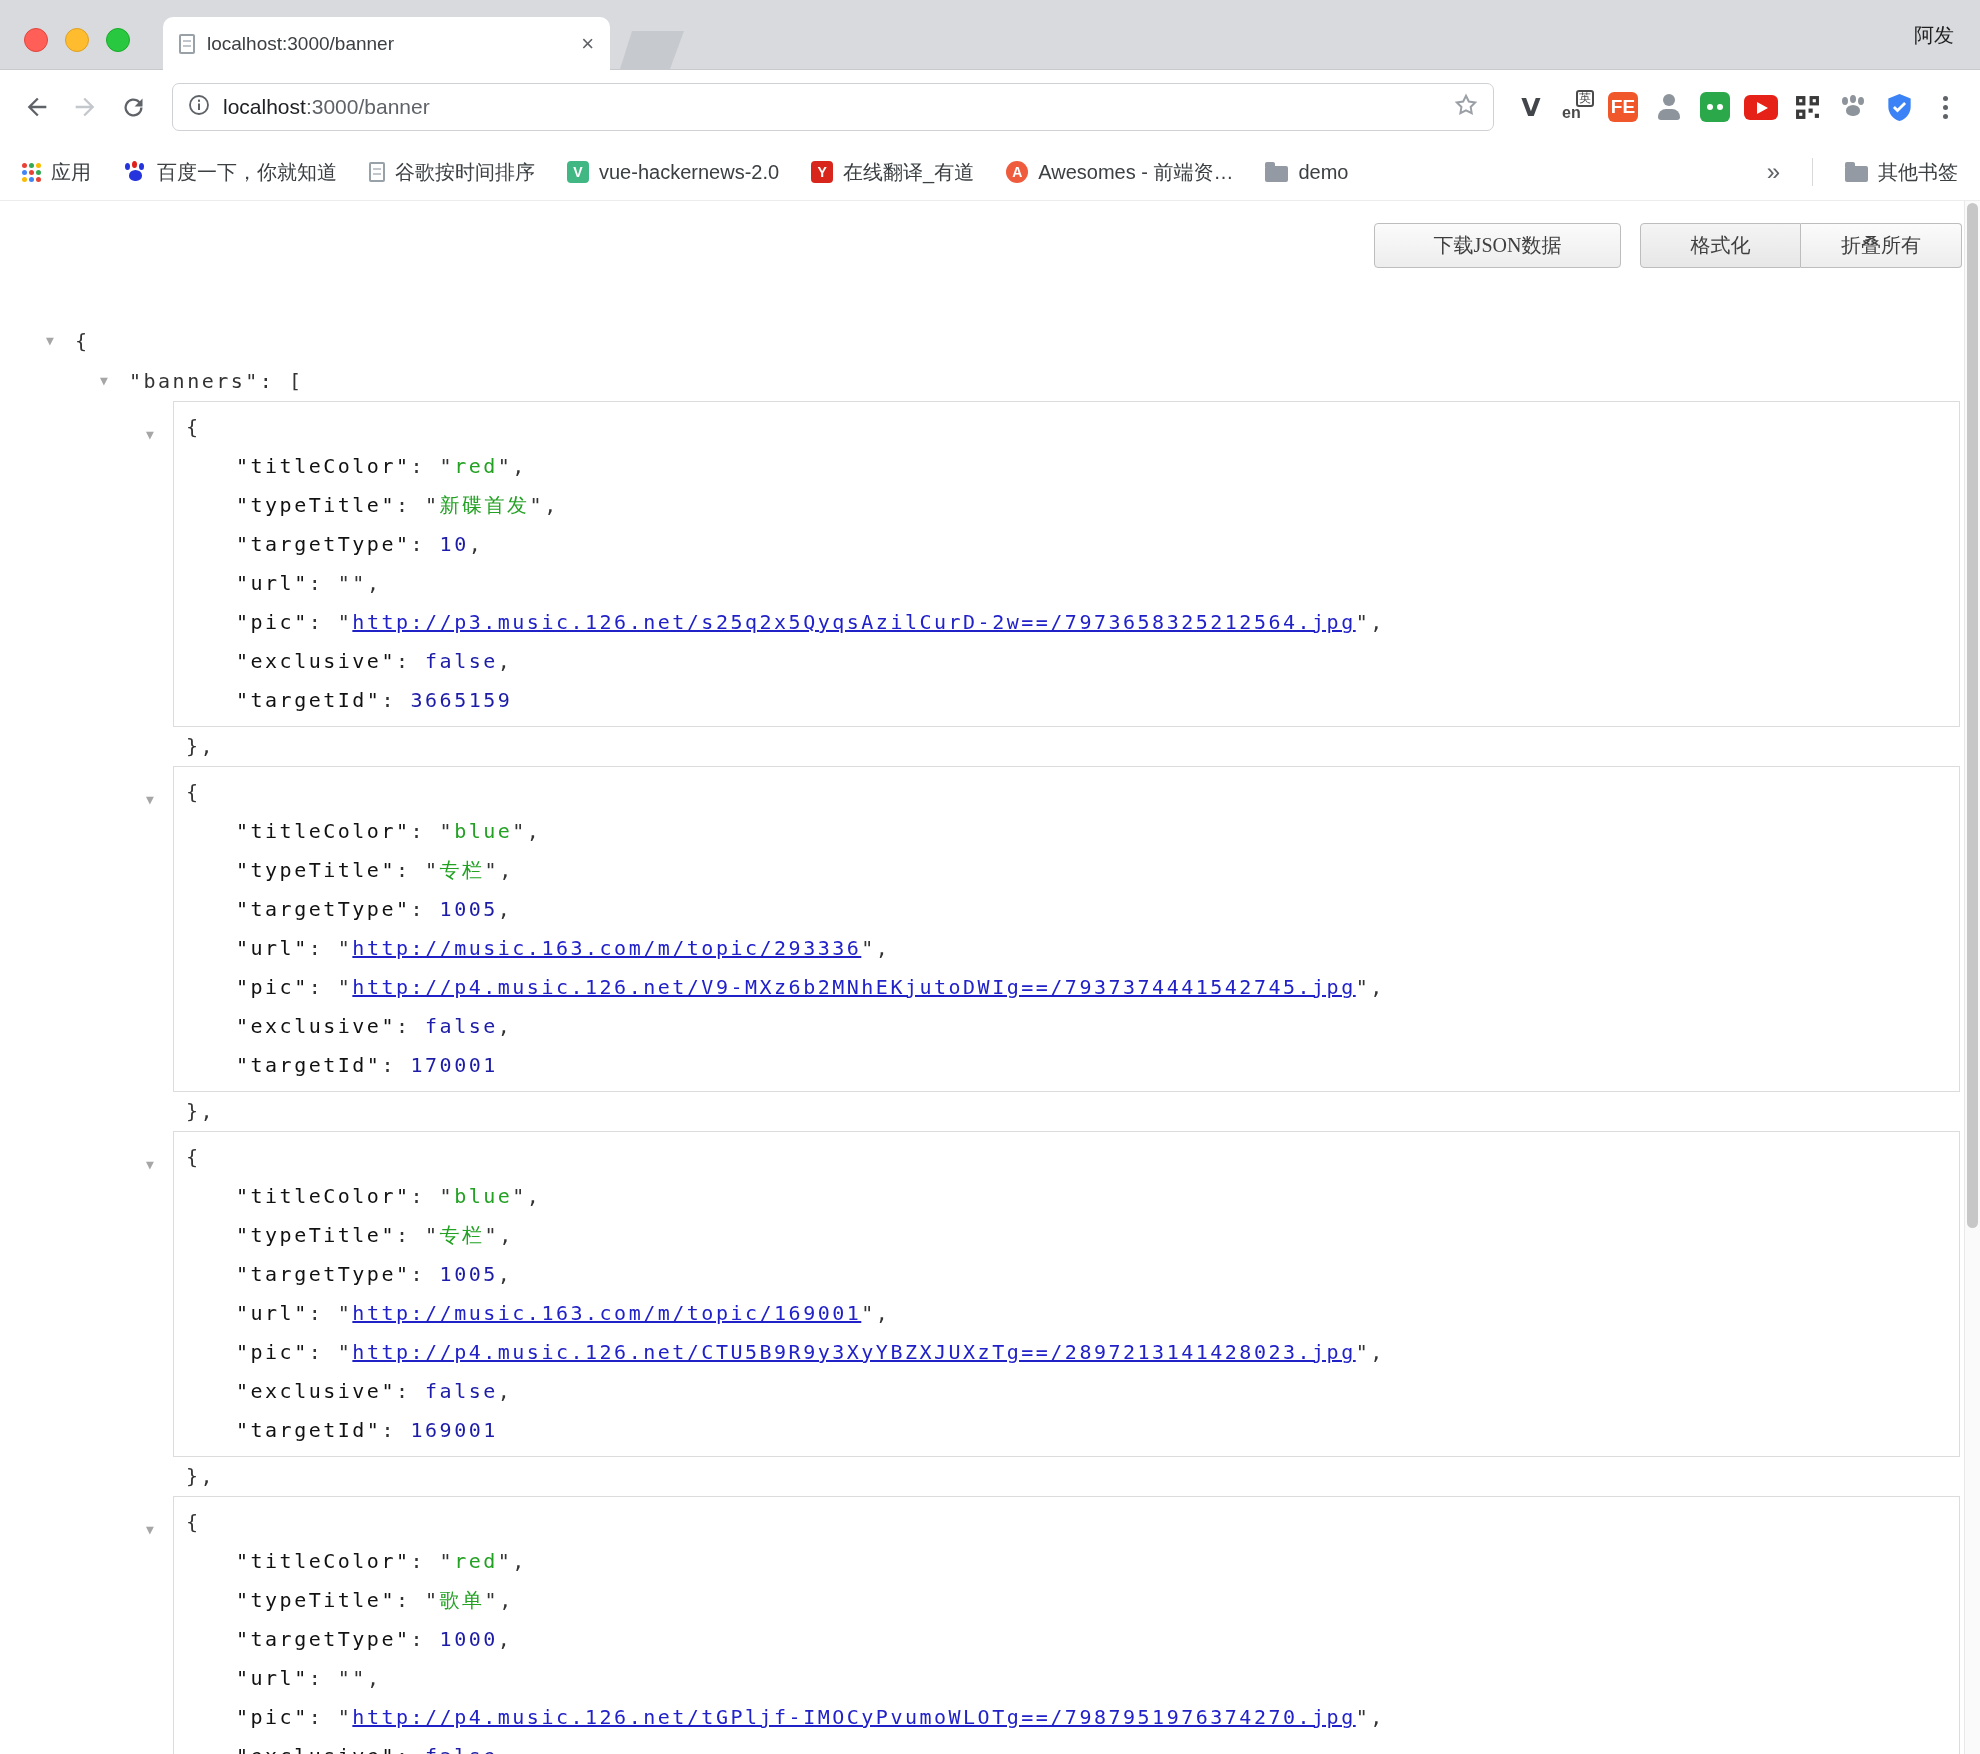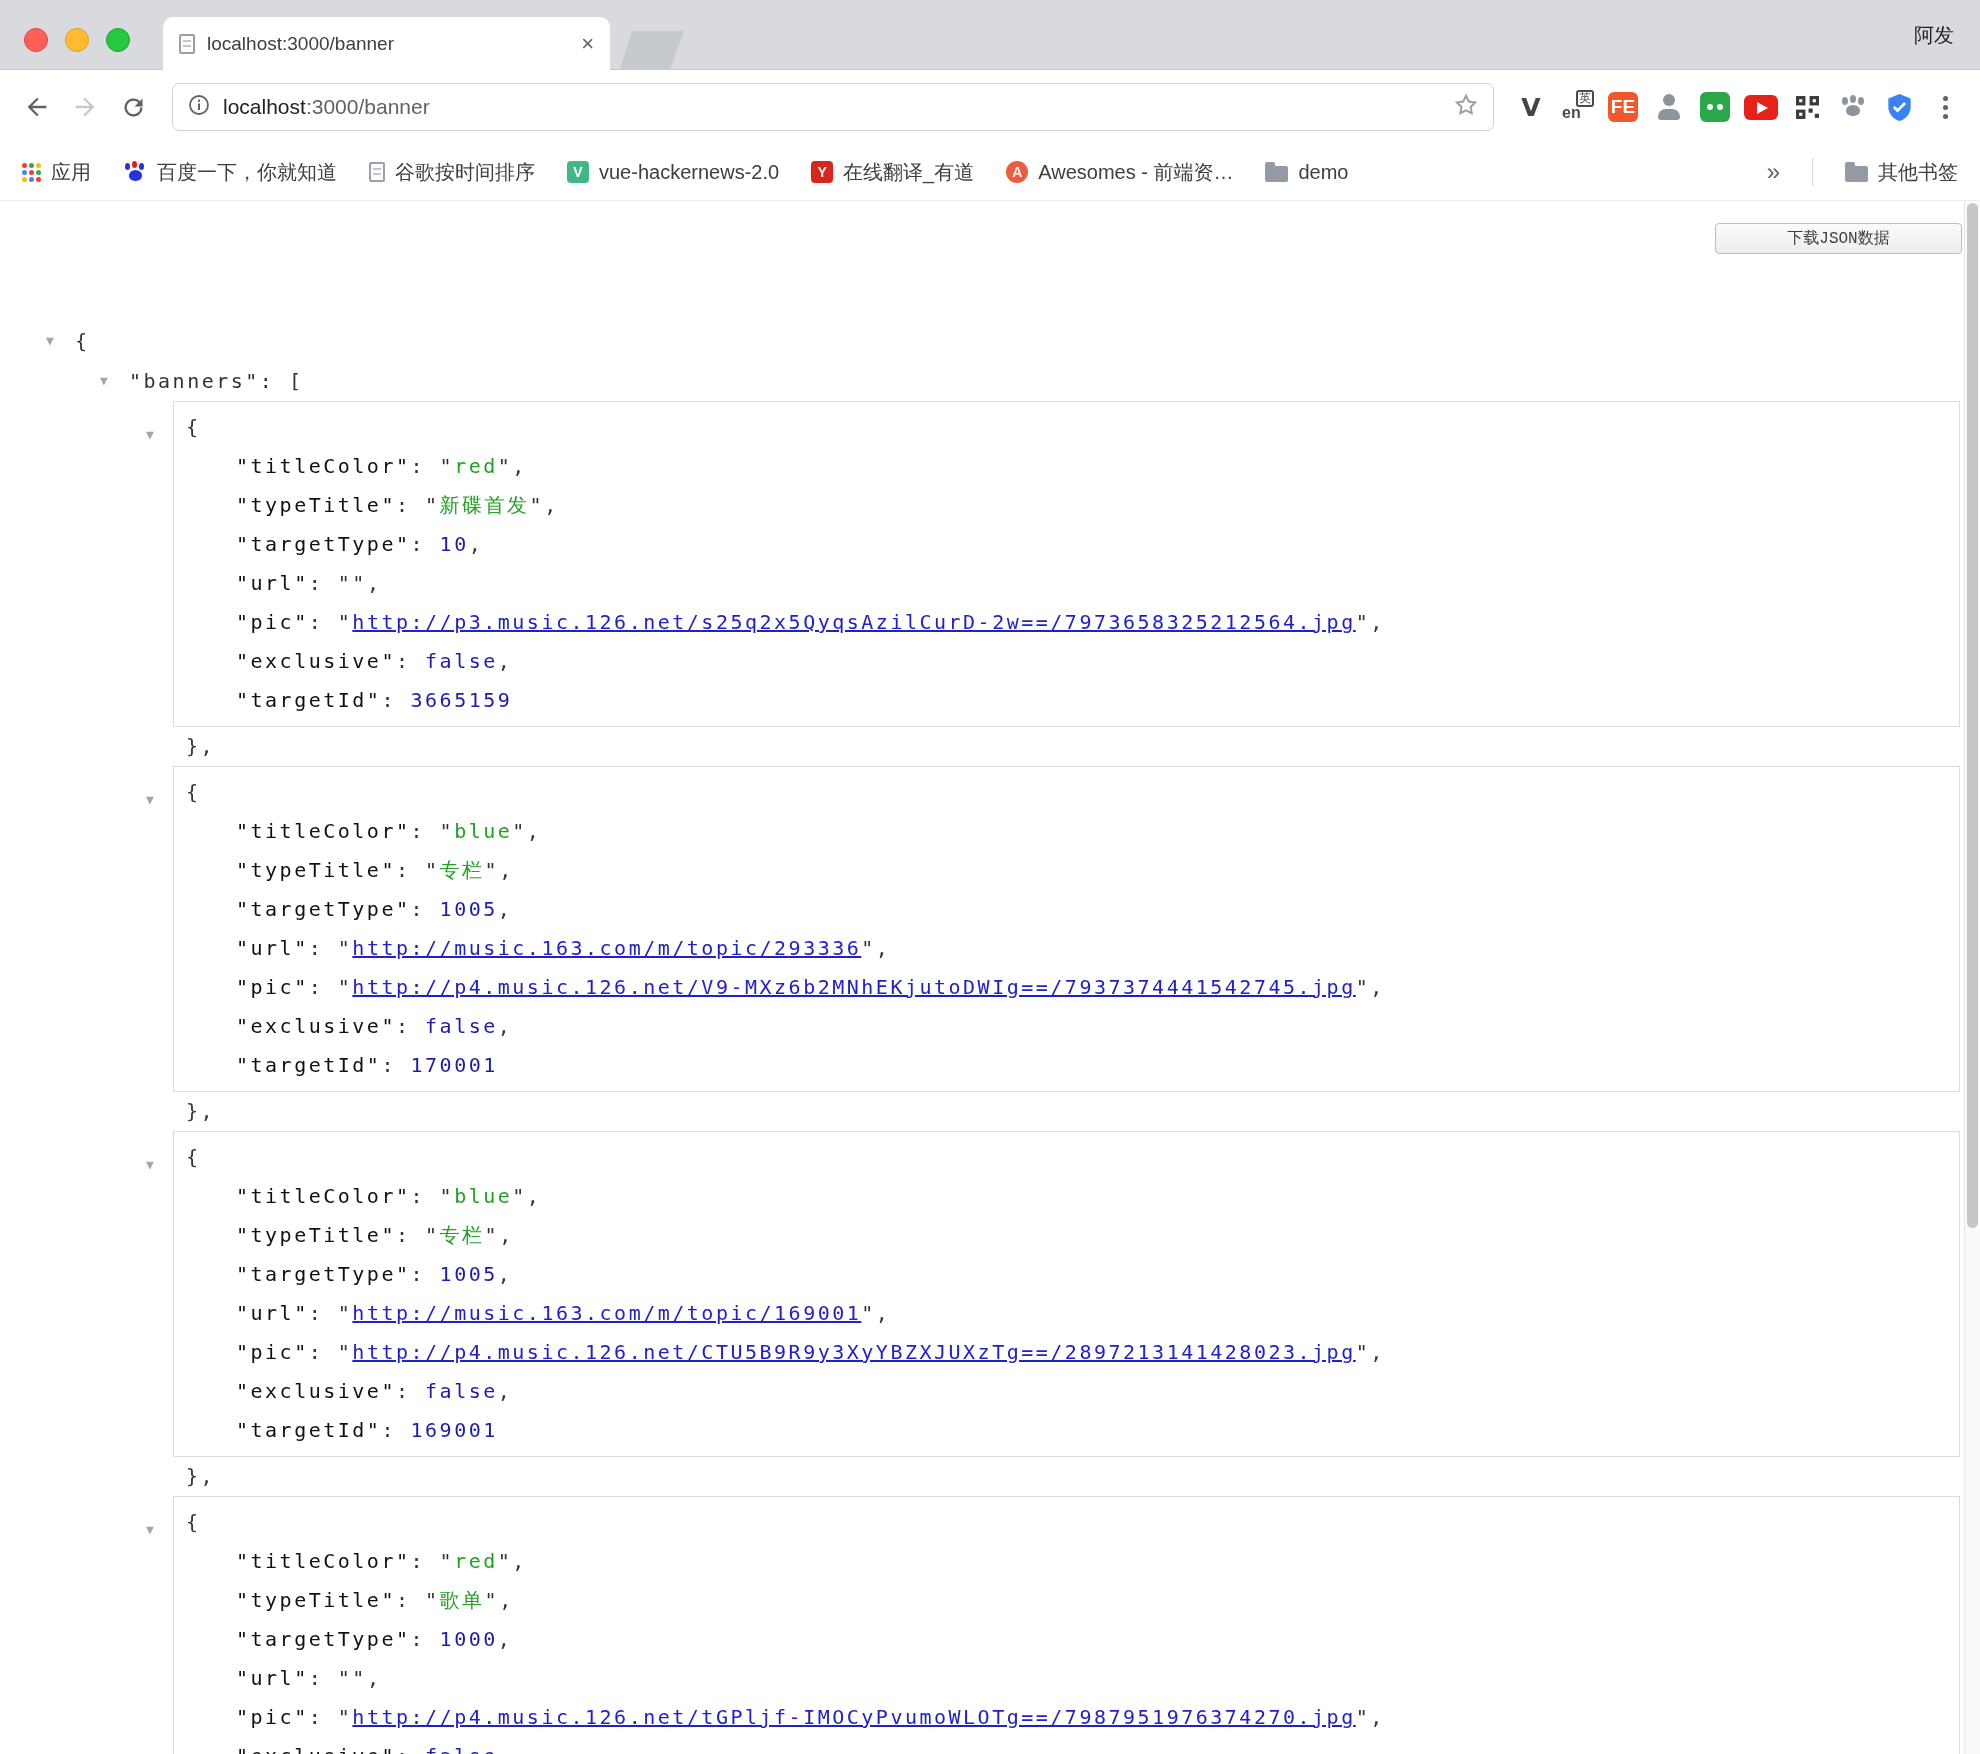--- a/index.html
+++ b/index.html
@@ -75,22 +75,22 @@
 .badge.a{background:#ef5b3d;border-radius:50%}
 .folder{width:23px;height:16px;background:#949aa3;border-radius:2px;position:relative;flex:none;margin-top:4px}
 .folder::before{content:"";position:absolute;top:-4px;left:0;width:10px;height:5px;background:#949aa3;border-radius:2px 2px 0 0}
 .spacer{flex:1}
 .chev{font-size:24px;color:#5f6368;cursor:pointer}
 .divider{width:1px;height:28px;background:#d9d9d9}
 
 
 .content{position:relative;height:1553px;background:#fff;overflow:hidden}
 .actions{position:absolute;top:22px;right:18px;display:flex;gap:19px;z-index:3}
-.btn{height:31px;font-size:16px;color:#3f3f3f;background:linear-gradient(#fbfbfb,#ededed);
-  border:1px solid #bdbdbd;border-radius:4px;cursor:pointer;font-family:Liberation Mono, monospace}
+.btn{height:45px;font-size:20px;color:#3f3f3f;background:linear-gradient(#fbfbfb,#ededed);
+  border:1px solid #bdbdbd;border-radius:4px;cursor:pointer;font-family:Liberation Serif, serif}
 .btn.dl{width:247px}
 .seg{display:flex}
 .seg .btn{width:161px;border-radius:0}
 .seg .btn:first-child{border-radius:4px 0 0 4px;background:linear-gradient(#f4f4f4,#e7e7e7)}
 .seg .btn:last-child{border-radius:0 4px 4px 0;border-left:none}
 
 
 .json-tree{padding:120px 20px 0 46px;font-family:"DejaVu Sans Mono","Liberation Mono",monospace;
   font-size:20px;line-height:39px;letter-spacing:2.5px;color:#333}
 .jline{white-space:nowrap}
@@ -258,20 +258,24 @@
     <span class="divider"></span>
     <div class="bm">
       <span class="folder"></span>
       <span>其他书签</span>
     </div>
   </div>
 
   <div class="content">
     <div class="actions">
       <button class="btn dl">下载JSON数据</button>
+      <div class="seg">
+        <button class="btn">格式化</button>
+        <button class="btn">折叠所有</button>
+      </div>
     </div>
 
     <div class="json-tree">
       <div class="jline"><span class="tri">▼</span><span class="punc">{</span></div>
       <div class="lvl1">
         <div class="jline"><span class="tri">▼</span><span class="punc">"banners": [</span></div>
         <div class="array">
             <div class="obj-wrap">
               <div class="obj-box">
                 <div class="jline"><span class="tri boxtri">▼</span><span class="punc">{</span></div>

